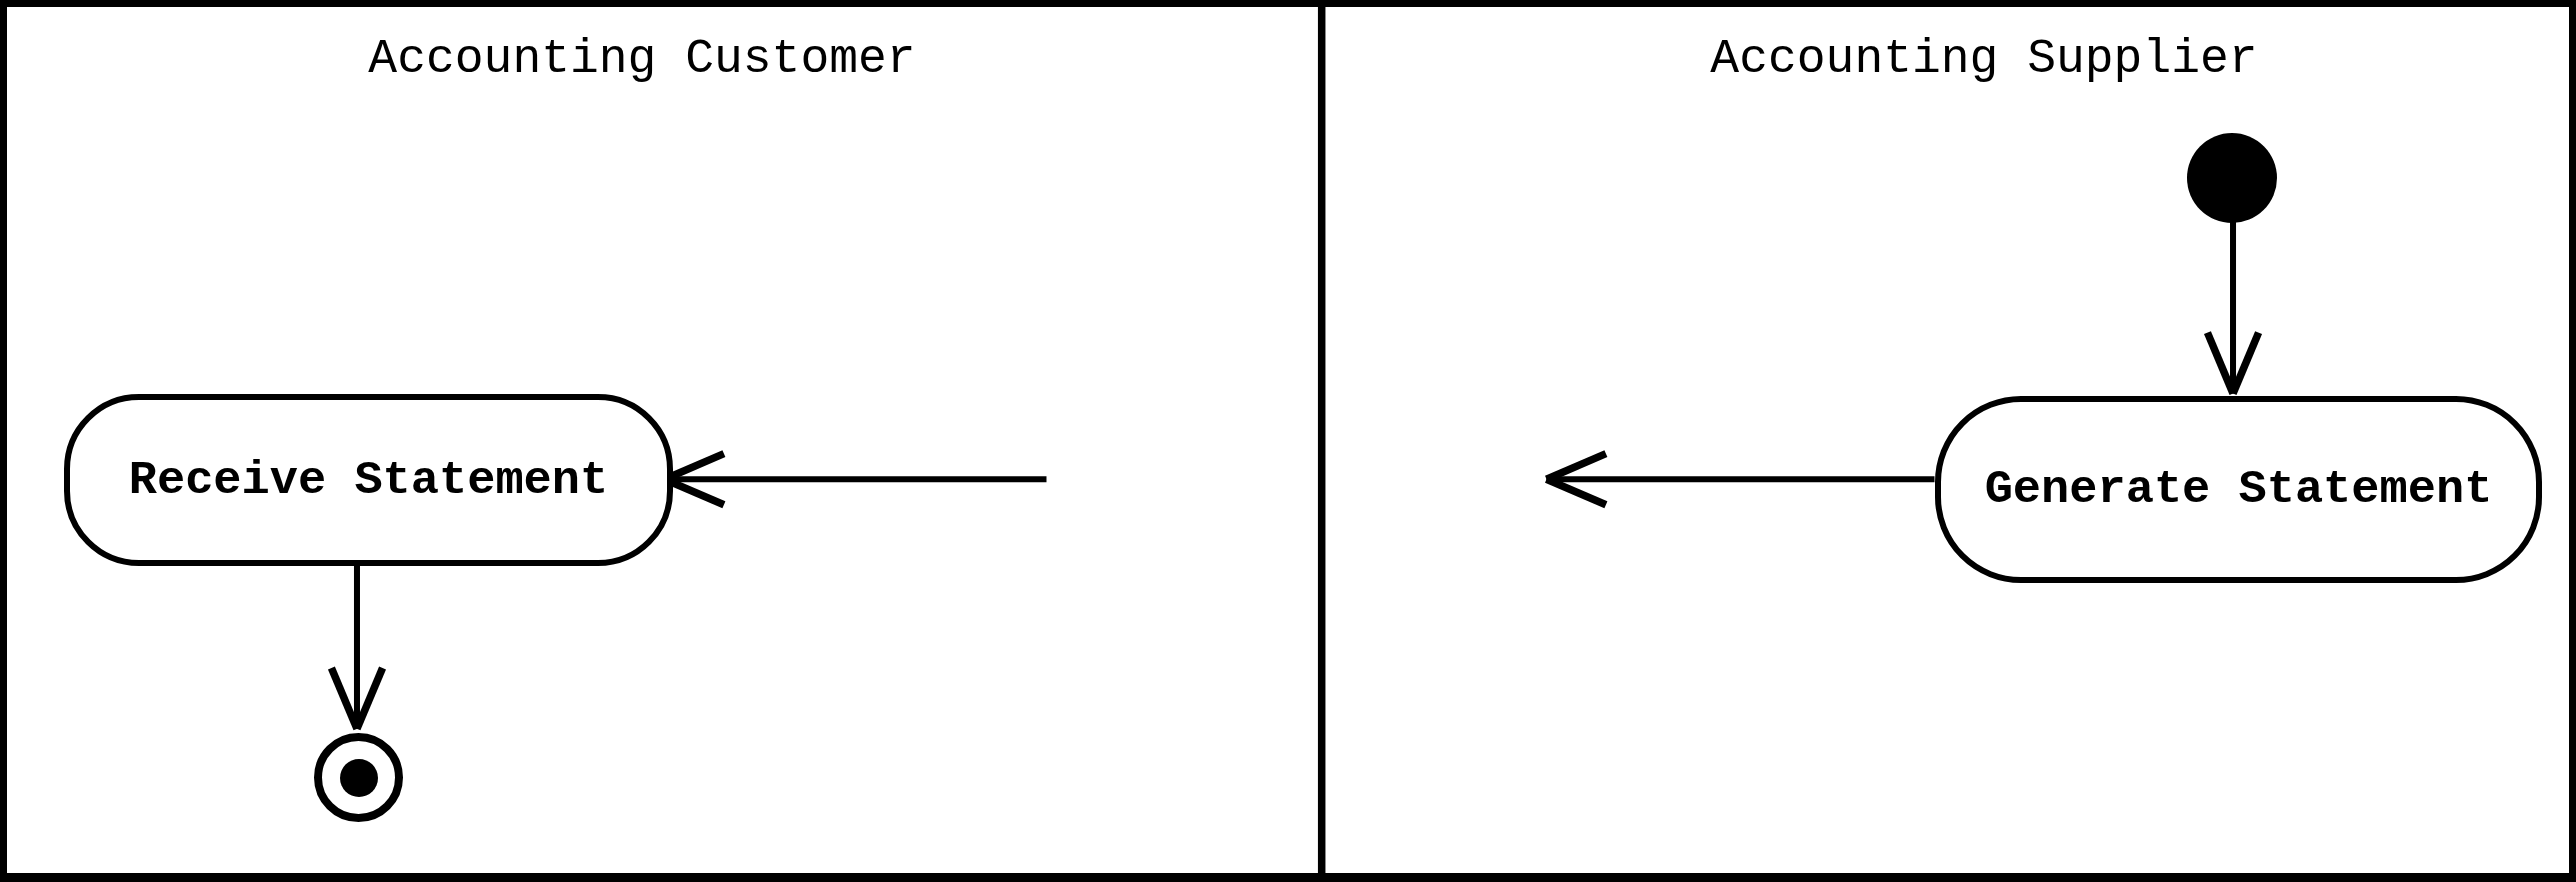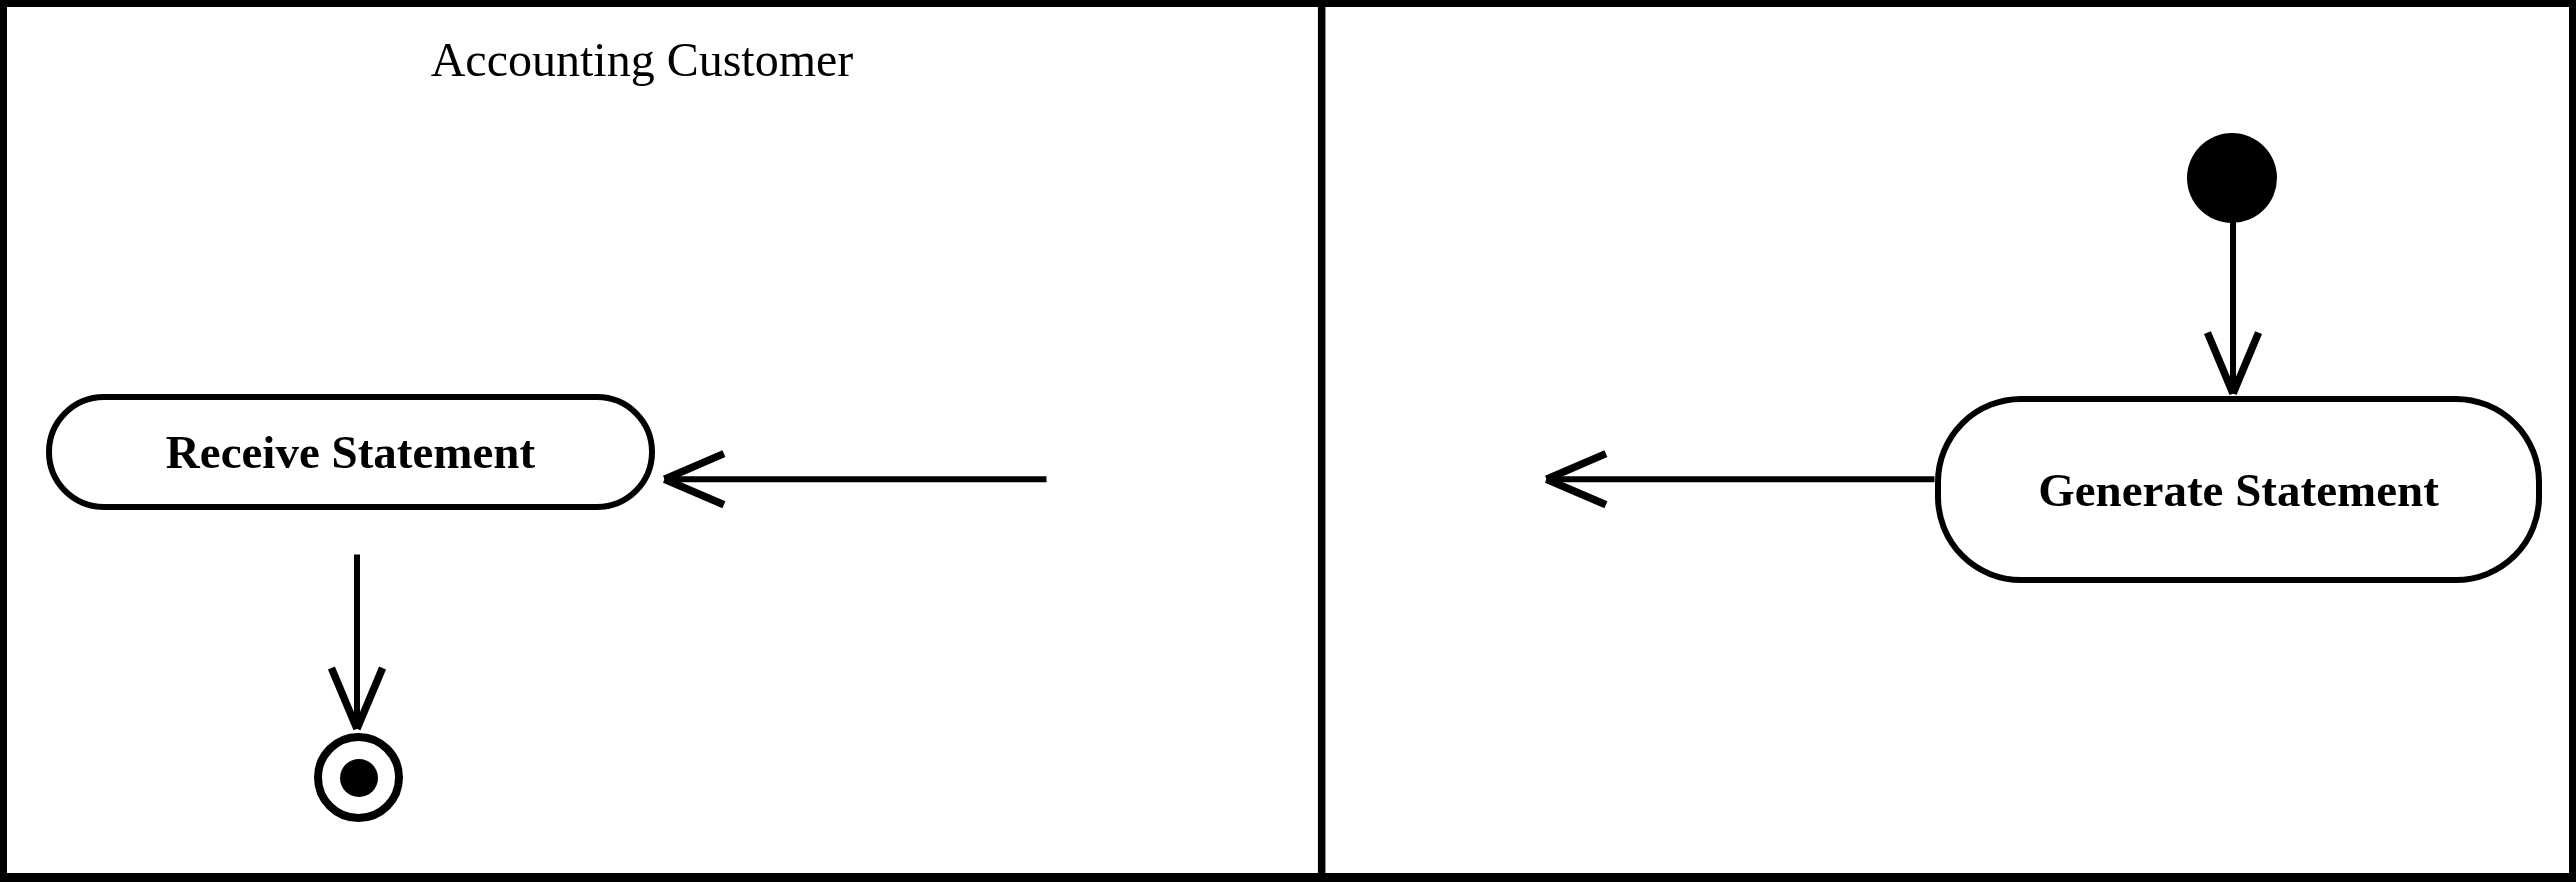--- a/index.html
+++ b/index.html
@@ -9,21 +9,21 @@
   }
   .canvas {
     position: relative;
     width: 2576px;
     height: 882px;
     background: #ffffff;
     box-sizing: border-box;
     border: 7.5px solid #000000;
     border-bottom-width: 9.8px;
     overflow: hidden;
-    font-family: Liberation Serif, serif;
+    font-family: Liberation Mono, monospace;
     color: #000000;
   }
   .connectors {
     position: absolute;
     left: 0; top: 0;
     width: 2576px;
     height: 882px;
     z-index: 1;
   }
   .lane-title {
@@ -47,22 +47,22 @@
     justify-content: center;
     z-index: 2;
     white-space: nowrap;
   }
   .action-node {
     border: 6.8px solid #000000;
     font-size: 47px;
     font-weight: 700;
   }
   .action-node.receive {
-    left: 39px; top: 387px;
-    width: 609px; height: 116px;
+    left: 57px; top: 387px;
+    width: 609px; height: 172px;
     border-radius: 75px;
   }
   .action-node.generate {
     left: 1928px; top: 389px;
     width: 607px; height: 187px;
     border-radius: 86px;
   }
   .object-node {
     left: 1039px; top: 341px;
     width: 499px; height: 270px;
@@ -127,20 +127,21 @@
 
     <g stroke="#000000" fill="none">
       <line x1="465" y1="728" x2="465" y2="960" stroke-width="8"></line>
       <line x1="465" y1="960" x2="431" y2="879" stroke-width="10"></line>
       <line x1="465" y1="960" x2="499" y2="879" stroke-width="10"></line>
     </g>
   </svg>
 
   <div class="lane-title customer">Accounting Customer</div>
 
+  <div class="lane-title supplier">Accounting Supplier</div>
 
   <div class="initial-node"></div>
 
   <div class="node action-node generate">
     <span>Generate Statement</span>
   </div>
 
 
   <div class="node action-node receive">
     <span>Receive Statement</span>

